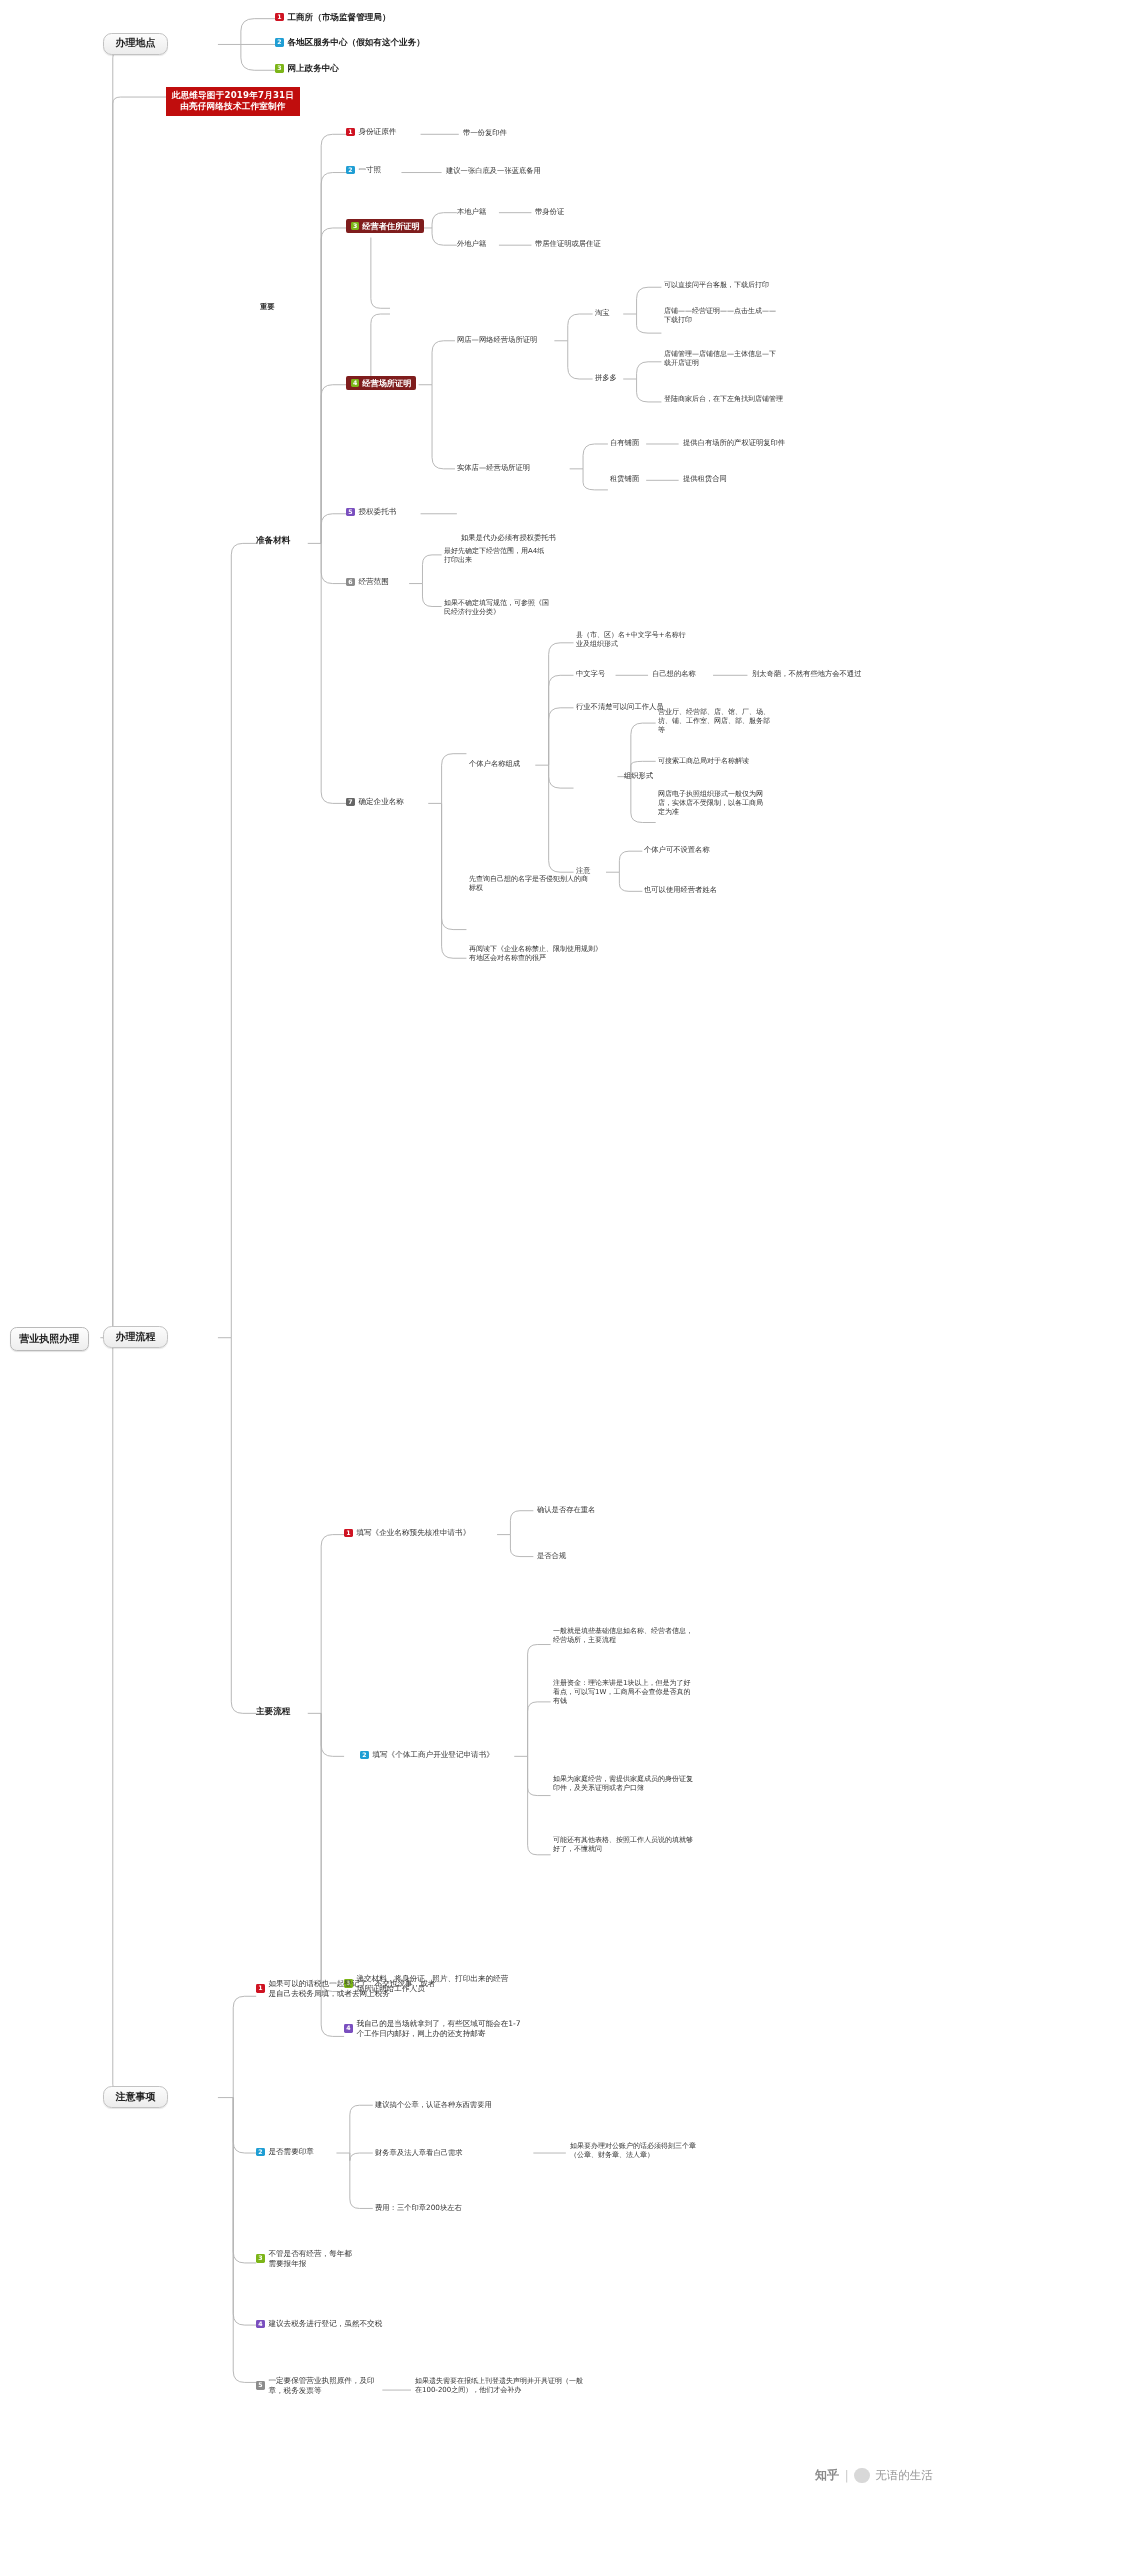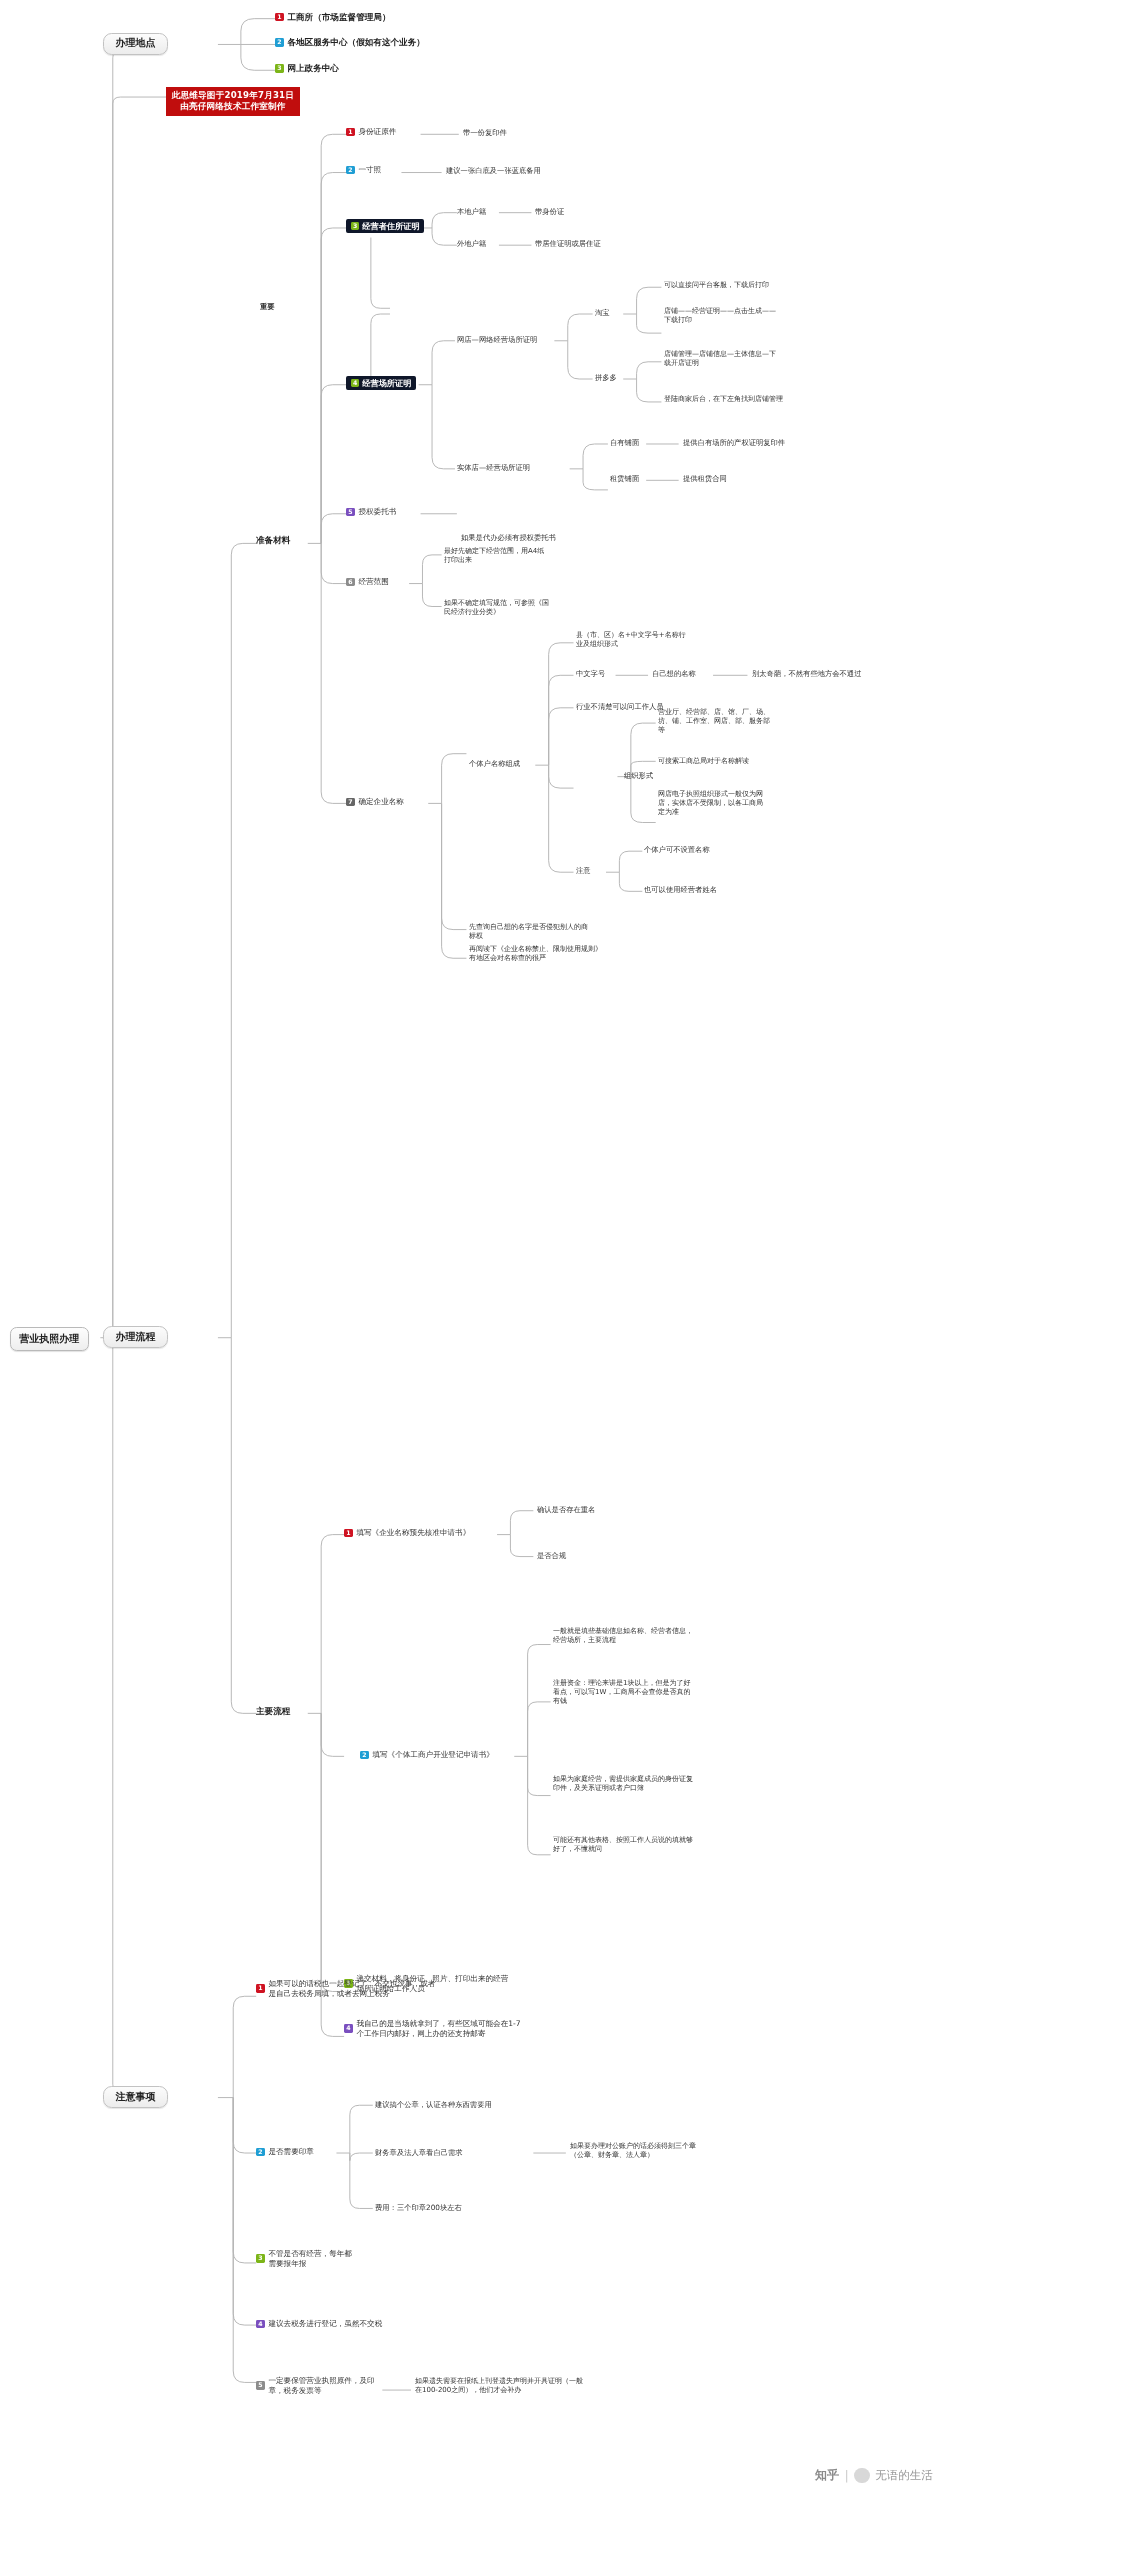--- a/index.html
+++ b/index.html
@@ -37,21 +37,21 @@
   }
   .chip.c1{background:#cf1322;}
   .chip.c2{background:#1f9ed4;}
   .chip.c3{background:#7cb518;}
   .chip.c4{background:#7a4fbf;}
   .chip.c5{background:#8c8c8c;}
   .chip.c6{background:#666;}
 
   
   .redbox{
-    background:#0f172a;color:#fff;padding:1.9px 4.8px;border-radius:1.9px;
+    background:#7f1d1d;color:#fff;padding:1.9px 4.8px;border-radius:1.9px;
     font-weight:bold;font-size:8.2px;display:flex;align-items:center;gap:2.9px;
   }
   .redbox .chip{background:#7cb518;}
 
   
   .banner{
     background:#c00d0d;color:#fff;font-weight:bold;font-size:8.6px;
     padding:2.9px 5.7px;text-align:center;line-height:1.35;white-space:pre-line;
     letter-spacing:0.2px;
   }
@@ -358,21 +358,21 @@
   </div>
   <div class="node leaf" style="left:576px;top:866px;">
     <span class="txt">注意</span>
   </div>
   <div class="node leaf" style="left:644px;top:845px;">
     <span class="txt">个体户可不设置名称</span>
   </div>
   <div class="node leaf" style="left:644px;top:885px;">
     <span class="txt">也可以使用经营者姓名</span>
   </div>
-  <div class="node small" style="left:469px;top:923px;width:122px;align-items:flex-end;">
+  <div class="node small" style="left:469px;top:875px;width:122px;align-items:flex-end;">
     <span class="txt">先查询自己想的名字是否侵犯别人的商标权</span>
   </div>
   <div class="node small" style="left:469px;top:945px;width:134px;">
     <span class="txt">再阅读下《企业名称禁止、限制使用规则》有地区会对名称查的很严</span>
   </div>
 
   <div class="node lvl2" style="left:256px;top:1706px;">
     <span class="txt">主要流程</span>
   </div>
 

